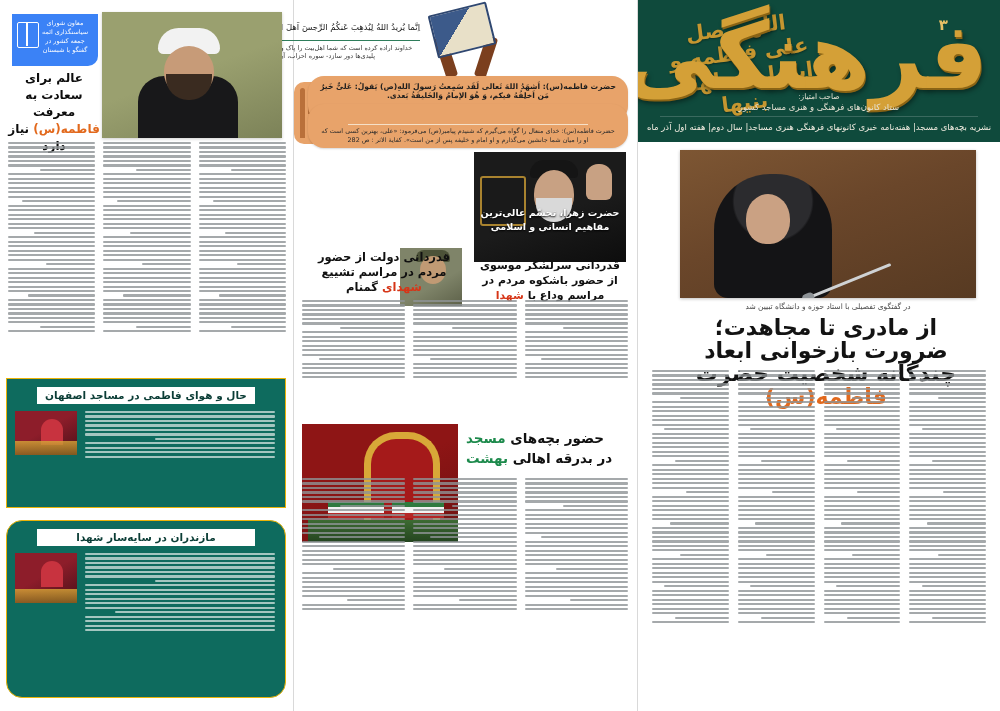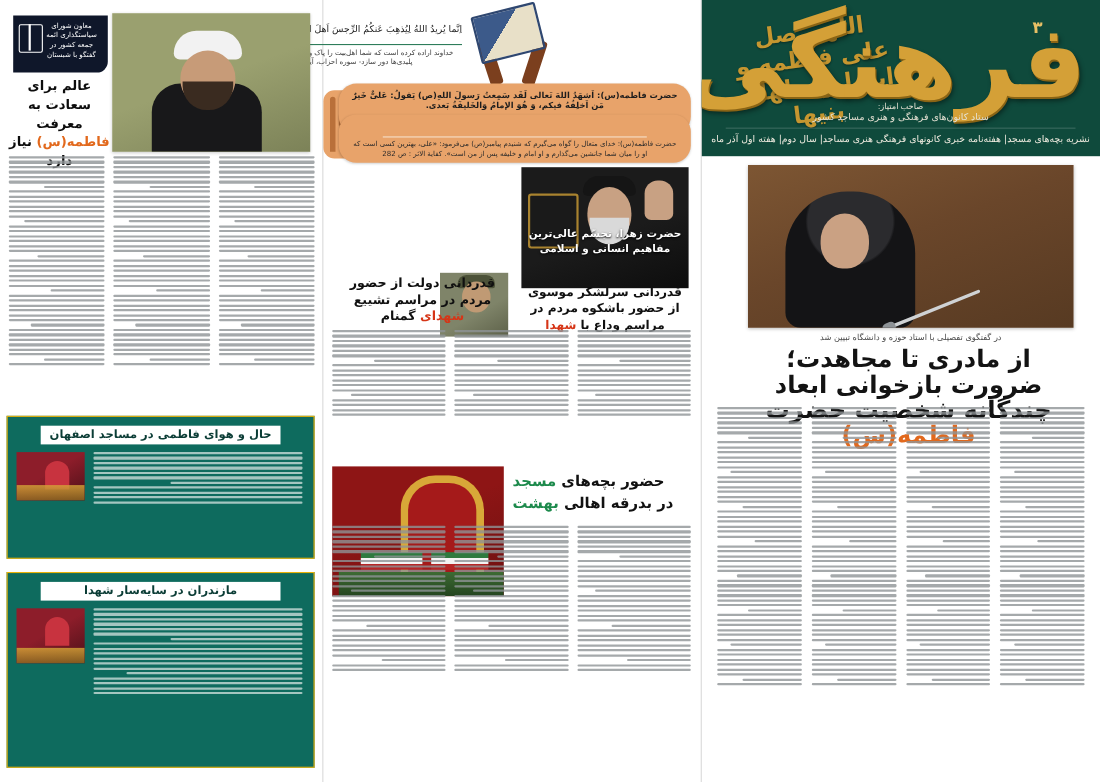--- a/index.html
+++ b/index.html
@@ -275,21 +275,21 @@
   .lportrait .face{
     position:absolute;right:68px;top:34px;width:50px;height:50px;
     background:#c79b78;border-radius:50% 50% 46% 46%;
   }
   .lportrait .beard{
     position:absolute;right:70px;top:62px;width:46px;height:26px;
     background:#3a2b20;border-radius:0 0 22px 22px;
   }
   .bluebox{
     position:absolute;right:196px;top:14px;width:86px;height:52px;
-    background:#0f172a;border-radius:0 0 10px 0;
+    background:#3b82f6;border-radius:0 0 10px 0;
   }
   .bluebox .t{
     position:absolute;right:6px;top:5px;width:54px;
     font-size:6.4px;color:#fff;line-height:9px;text-align:center;
   }
   .bluebox .bk{
     position:absolute;left:5px;top:8px;width:20px;height:24px;
     border:1.6px solid #fff;border-radius:2px;
   }
   .bluebox .bk:after{
@@ -303,21 +303,21 @@
   .lbody{
     position:absolute;right:8px;top:142px;width:278px;
     display:flex;gap:8px;
   }
   .lbody .c{flex:1;}
 
   .panel{
     position:absolute;background:#0e6b5e;border:1px solid #eab308;
   }
   .p1{right:8px;top:378px;width:278px;height:128px;}
-  .p2{right:8px;top:520px;width:278px;height:176px;}
+  .p2{right:8px;top:520px;width:278px;height:176px;border-radius:16px;}
   .p-title{
     position:absolute;right:30px;left:30px;top:8px;height:17px;
     background:#ffffff;color:#0b3d36;font-size:10.5px;font-weight:bold;
     text-align:center;line-height:17px;
   }
   .p-body{
     position:absolute;right:10px;top:32px;width:190px;
   }
   .p-thumb{
     position:absolute;left:8px;top:32px;width:62px;height:44px;

